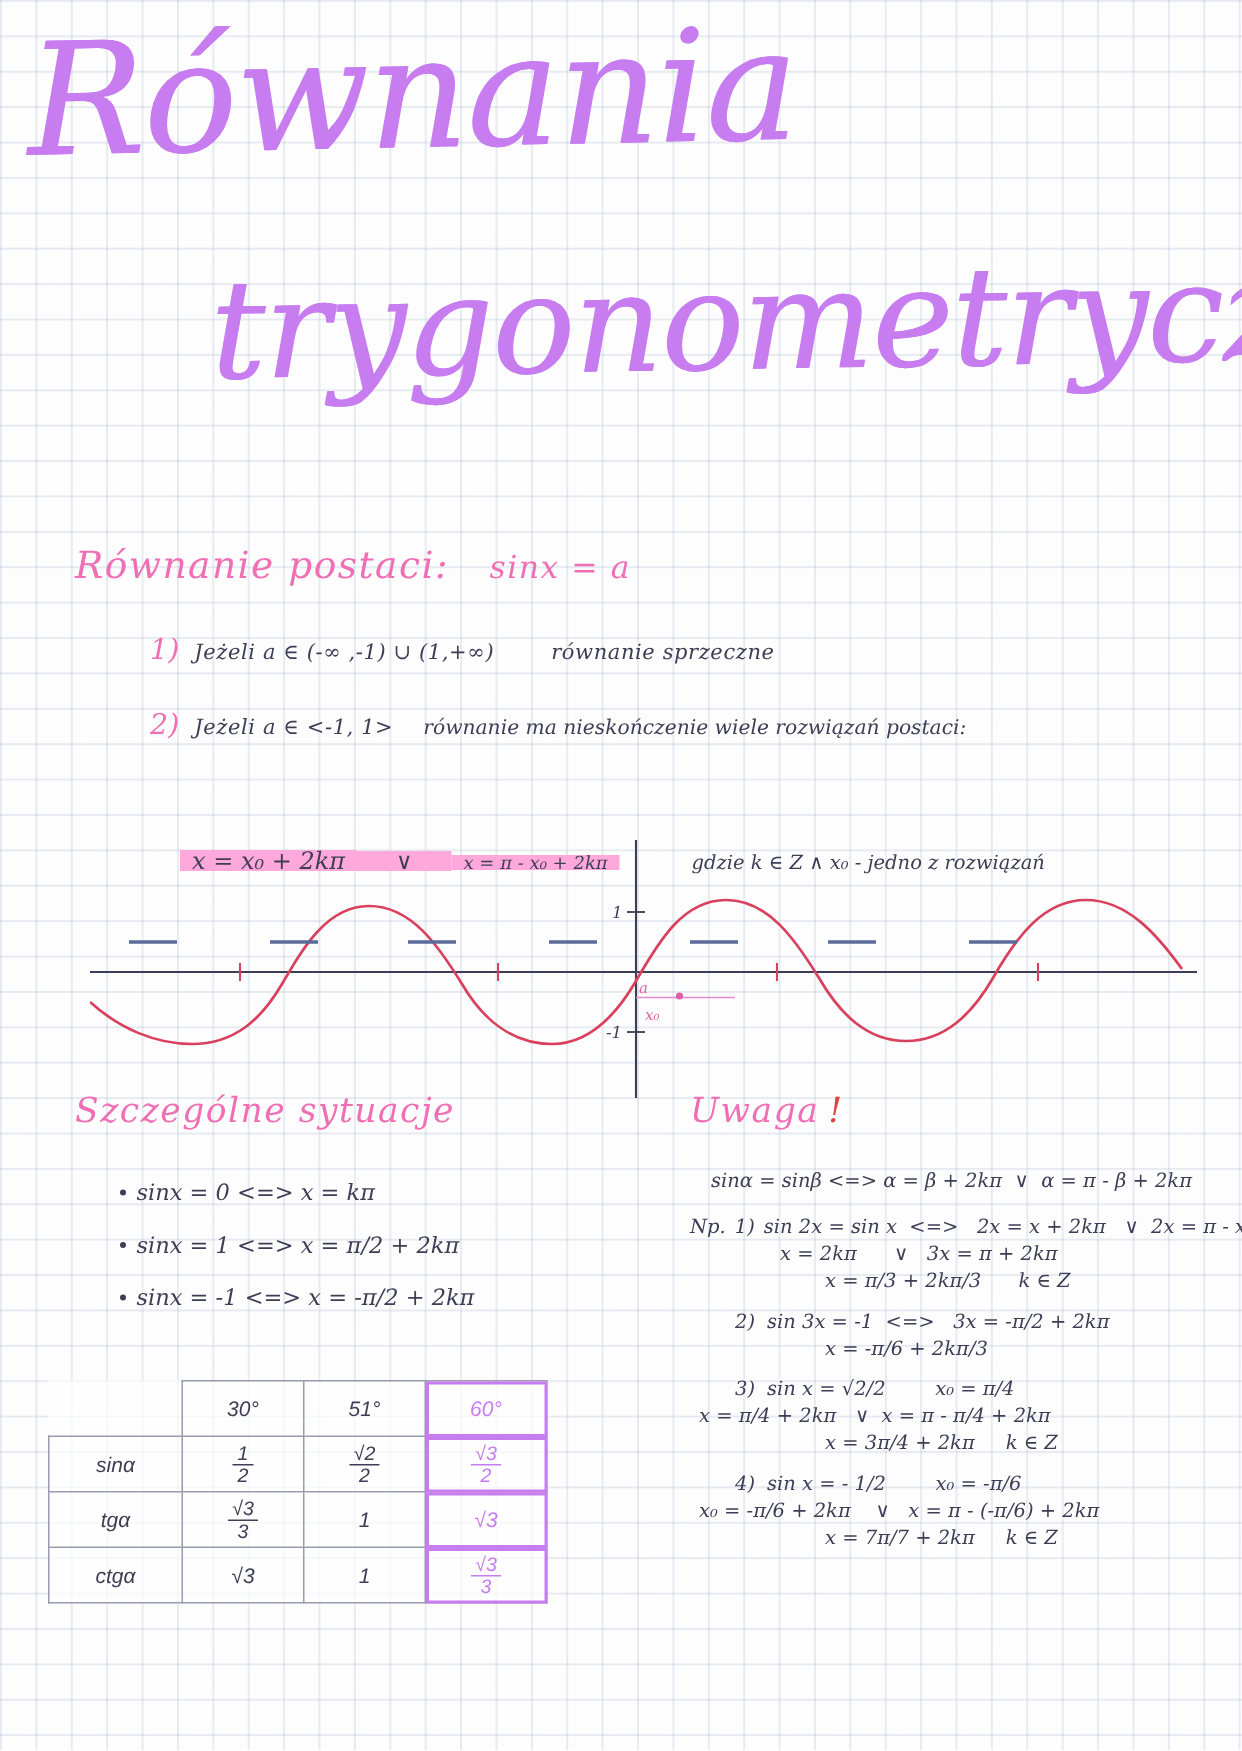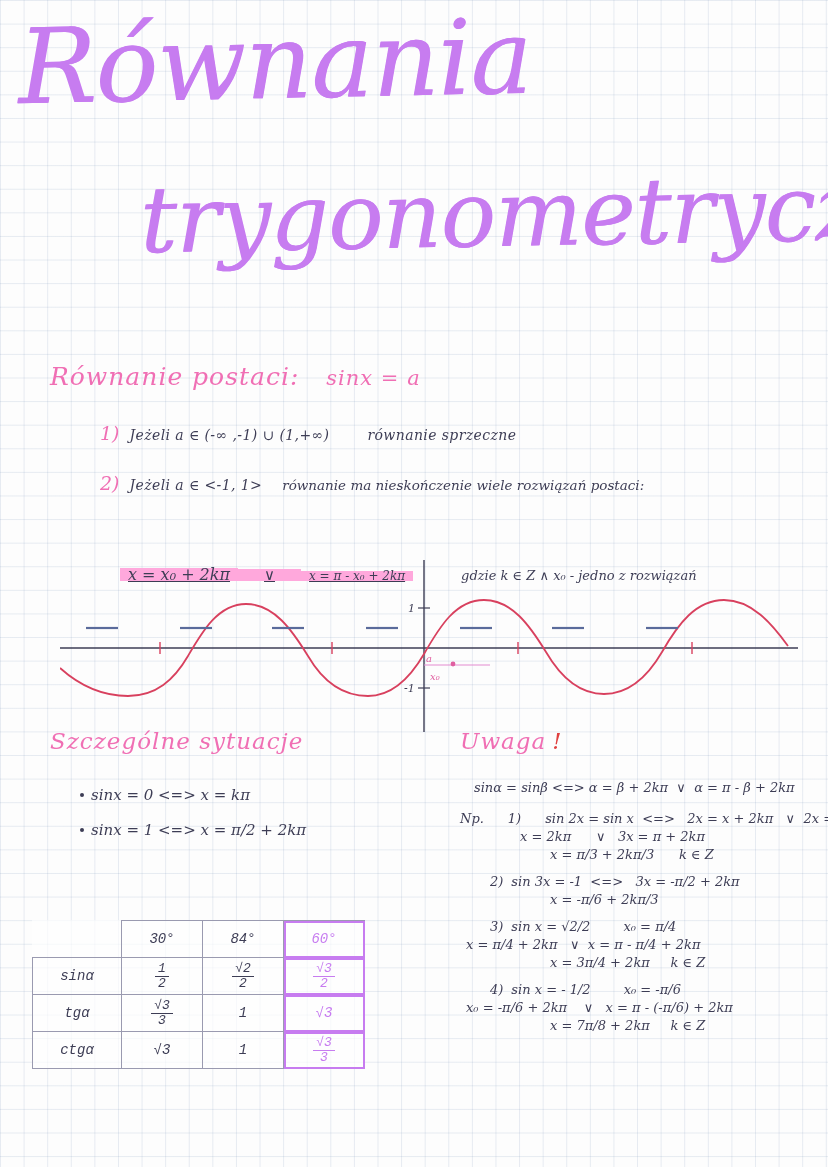--- a/index.html
+++ b/index.html
@@ -69,21 +69,20 @@
   }
 
   .line1, .line2 {
     font-size: 14px;
     letter-spacing: 0.4px;
   }
 
   .hl {
     background: linear-gradient(to bottom, transparent 14%, #ffa8dc 14%, #ffa8dc 86%, transparent 86%);
     padding: 0 8px;
-    text-decoration: underline;
   }
 
   
   .graph { left: 60px; top: 560px; width: 760px; height: 180px; }
 
   
   .col-left { left: 50px; top: 728px; width: 380px; }
   .col-right { left: 460px; top: 728px; width: 350px; }
 
   .bullets { margin-top: 32px; }
@@ -114,21 +113,21 @@
   }
   .note-block { margin-bottom: 12px; }
   .note-indent-1 { padding-left: 14px; }
   .note-indent-2 { padding-left: 60px; }
   .note-indent-3 { padding-left: 90px; }
 
   
   .tbl-wrap { left: 32px; top: 920px; }
   table.vals {
     border-collapse: collapse;
-    font-family: Liberation Mono, monospace;
+    font-family: Liberation Sans, sans-serif;
     font-style: italic;
     color: #3d3d55;
     font-size: 14px;
     background: rgba(255,255,255,0.65);
   }
   table.vals td, table.vals th {
     border: 1.2px solid #9a9ab0;
     width: 78px;
     height: 34px;
     text-align: center;
@@ -228,33 +227,37 @@
     <div class="h-pink" style="font-size:23px;">Szczególne sytuacje</div>
     <div class="bullets">
       <div class="bullet-row">
         <span class="dot"></span>
         <span>sinx = 0  &lt;=&gt;   x = kπ</span>
       </div>
       <div class="bullet-row">
         <span class="dot"></span>
         <span>sinx = 1  &lt;=&gt;   x = π/2 + 2kπ</span>
       </div>
+      <div class="bullet-row">
+        <span class="dot"></span>
+        <span>sinx = -1 &lt;=&gt;   x = -π/2 + 2kπ</span>
+      </div>
     </div>
   </div>
 
   <div class="abs col-right">
     <div style="display:flex; align-items:baseline; gap:6px;">
       <span class="h-pink" style="font-size:23px;">Uwaga</span>
       <span class="h-pink" style="font-size:23px; color:#e0403f;">!</span>
     </div>
 
     <div class="note-line note-indent-1" style="margin-top:26px;">sinα = sinβ &lt;=&gt; α = β + 2kπ  ∨  α = π - β + 2kπ</div>
 
     <div class="note-block" style="margin-top:16px;">
-      <div style="display:flex; gap:24px; align-items:baseline;">
+      <div style="display:flex; gap:6px; align-items:baseline;">
         <span class="note-line">Np.</span>
         <span class="note-line">1)</span>
         <span class="note-line">sin 2x = sin x  &lt;=&gt;   2x = x + 2kπ   ∨  2x = π - x + 2kπ</span>
       </div>
       <div class="note-line note-indent-2">x = 2kπ      ∨   3x = π + 2kπ</div>
       <div class="note-line note-indent-3">x = π/3 + 2kπ/3      k ∈ Z</div>
     </div>
 
     <div class="note-block">
       <div style="display:flex; gap:8px; align-items:baseline; padding-left:30px;">
@@ -272,31 +275,31 @@
       <div class="note-line" style="padding-left:6px;">x = π/4 + 2kπ   ∨  x = π - π/4 + 2kπ</div>
       <div class="note-line note-indent-3">x = 3π/4 + 2kπ     k ∈ Z</div>
     </div>
 
     <div class="note-block">
       <div style="display:flex; gap:8px; align-items:baseline; padding-left:30px;">
         <span class="note-line">4)</span>
         <span class="note-line">sin x = - 1/2        x₀ = -π/6</span>
       </div>
       <div class="note-line" style="padding-left:6px;">x₀ = -π/6 + 2kπ    ∨   x = π - (-π/6) + 2kπ</div>
-      <div class="note-line note-indent-3">x = 7π/8 + 2kπ     k ∈ Z</div>
+      <div class="note-line note-indent-3">x = 7π/7 + 2kπ     k ∈ Z</div>
     </div>
   </div>
 
   <div class="abs tbl-wrap">
     <table class="vals">
       <thead>
         <tr>
           <td class="corner"></td>
           <th>30°</th>
-          <th>84°</th>
+          <th>51°</th>
           <th class="colhi hi-border">60°</th>
         </tr>
       </thead>
       <tbody>
         <tr>
           <td class="rowhdr">sinα</td>
           <td>
             <span class="frac"><span class="n">1</span><span class="d">2</span></span>
           </td>
           <td>

